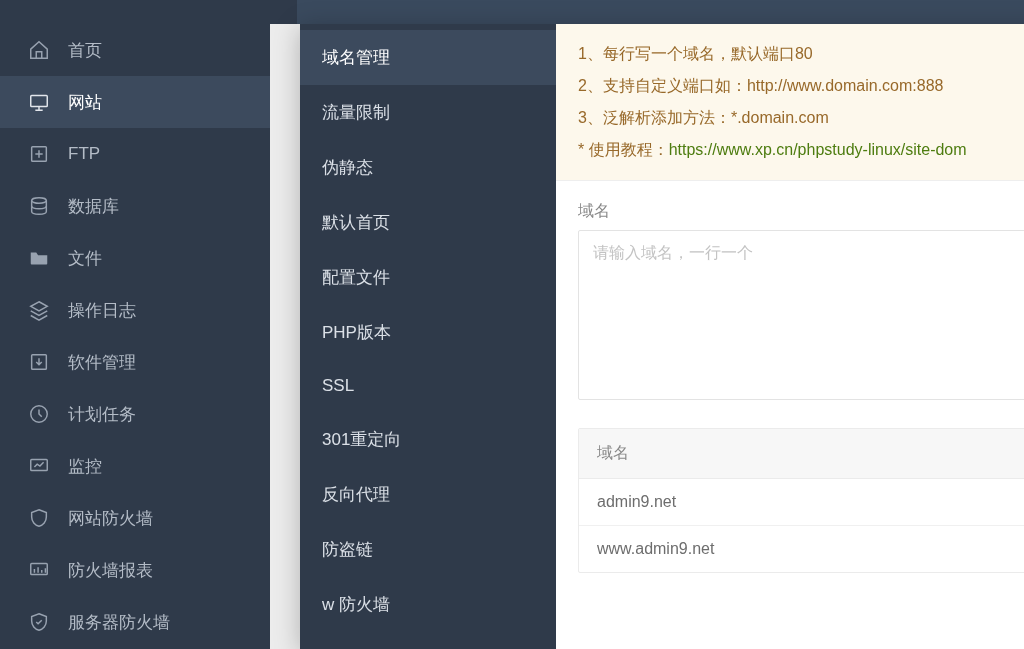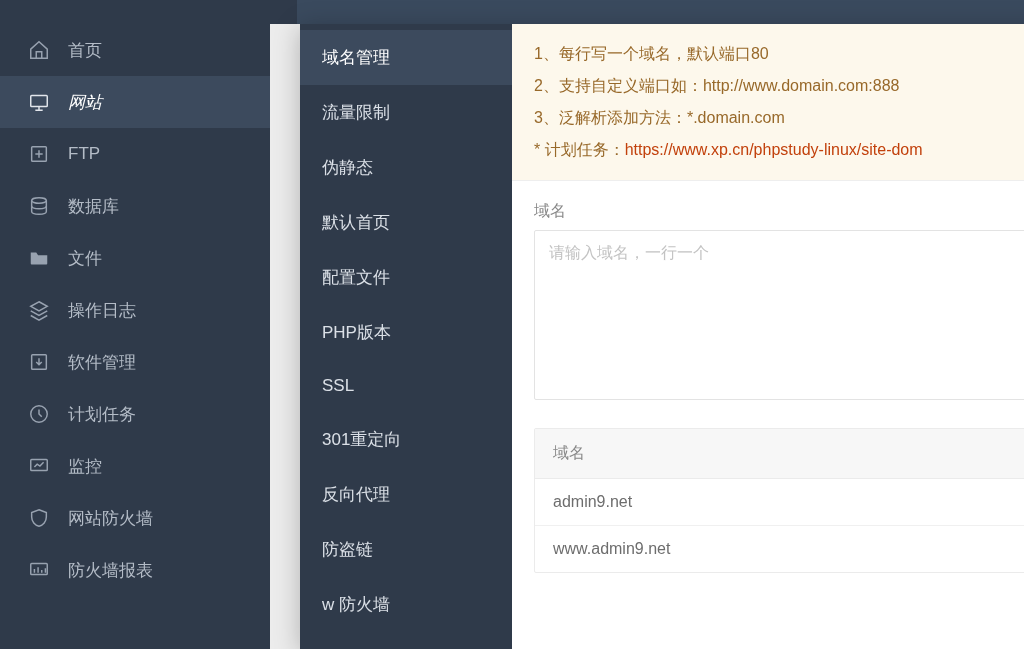--- a/index.html
+++ b/index.html
@@ -30,21 +30,20 @@
     align-items: center;
     height: 52px;
     padding-left: 28px;
     color: #b4bcc7;
     font-size: 17px;
     cursor: pointer;
   }
   .main-sidebar .item.selected {
     background: #3c4a5d;
     color: #ffffff;
-    font-style: italic;
   }
   .main-sidebar .icon {
     width: 22px;
     height: 22px;
     margin-right: 18px;
     display: inline-flex;
     align-items: center;
     justify-content: center;
     flex-shrink: 0;
   }
@@ -69,21 +68,21 @@
     left: 300px;
     top: 24px;
     width: 760px;
     height: 625px;
     background: #fff;
     box-shadow: 0 4px 24px rgba(0,0,0,0.25);
     display: flex;
     overflow: hidden;
   }
   .modal-sidebar {
-    width: 212px;
+    width: 256px;
     background: #2f3a4a;
     color: #dbe0e7;
     flex-shrink: 0;
     padding-top: 6px;
   }
   .modal-sidebar .tab {
     padding: 16px 22px;
     font-size: 17px;
     cursor: pointer;
     color: #dbe0e7;
@@ -99,21 +98,21 @@
     overflow: hidden;
   }
   .notice-box {
     background: #fdf8ec;
     color: #98692a;
     padding: 14px 22px 14px 22px;
     font-size: 16px;
     line-height: 2.0;
     border-bottom: 1px solid #eee;
   }
-  .notice-box .link { color: #c2410c; }
+  .notice-box .link { color: #4d7c0f; }
   .form-section {
     padding: 20px 22px 6px 22px;
   }
   .field-label {
     color: #888;
     font-size: 16px;
     margin-bottom: 8px;
   }
   .domain-input {
     width: 100%;
@@ -244,20 +243,29 @@
     <span>网站防火墙</span>
   </div>
   <div class="item">
     <span class="icon">
       <svg viewBox="0 0 24 24">
           <rect x="3" y="5" width="18" height="12" rx="1"></rect>
           <path d="M7 15v-4 M11 15v-6 M15 15v-3 M19 15v-5"></path>
         </svg>
     </span>
     <span>防火墙报表</span>
+  </div>
+  <div class="item">
+    <span class="icon">
+      <svg viewBox="0 0 24 24">
+          <path d="M12 3l8 3v5c0 5-3.5 9-8 10-4.5-1-8-5-8-10V6l8-3z"></path>
+          <path d="M9 12l2 2 4-4"></path>
+        </svg>
+    </span>
+    <span>服务器防火墙</span>
   </div>
 </nav>
 
 <div class="content-bg"></div>
 
 <div class="modal">
   <div class="modal-sidebar">
     <div class="tab selected">域名管理</div>
     <div class="tab">流量限制</div>
     <div class="tab">伪静态</div>
@@ -272,21 +280,21 @@
   </div>
 
   <div class="modal-main">
     <div class="notice-box">
       <div>1、每行写一个域名，默认端口80</div>
       <div>2、支持自定义端口如：http://www.domain.com:888</div>
       <div>
         <span>3、泛解析添加方法：</span><span>*.domain.com</span>
       </div>
       <div>
-        <span>* 计划任务：</span><span class="link">https://www.xp.cn/phpstudy-linux/site-dom</span>
+        <span>* 使用教程：</span><span class="link">https://www.xp.cn/phpstudy-linux/site-dom</span>
       </div>
     </div>
 
     <div class="form-section">
       <div class="field-label">域名</div>
       <textarea class="domain-input" placeholder="请输入域名，一行一个" style=""></textarea>
     </div>
 
     <div class="domain-table">
       <div class="thead">域名</div>

